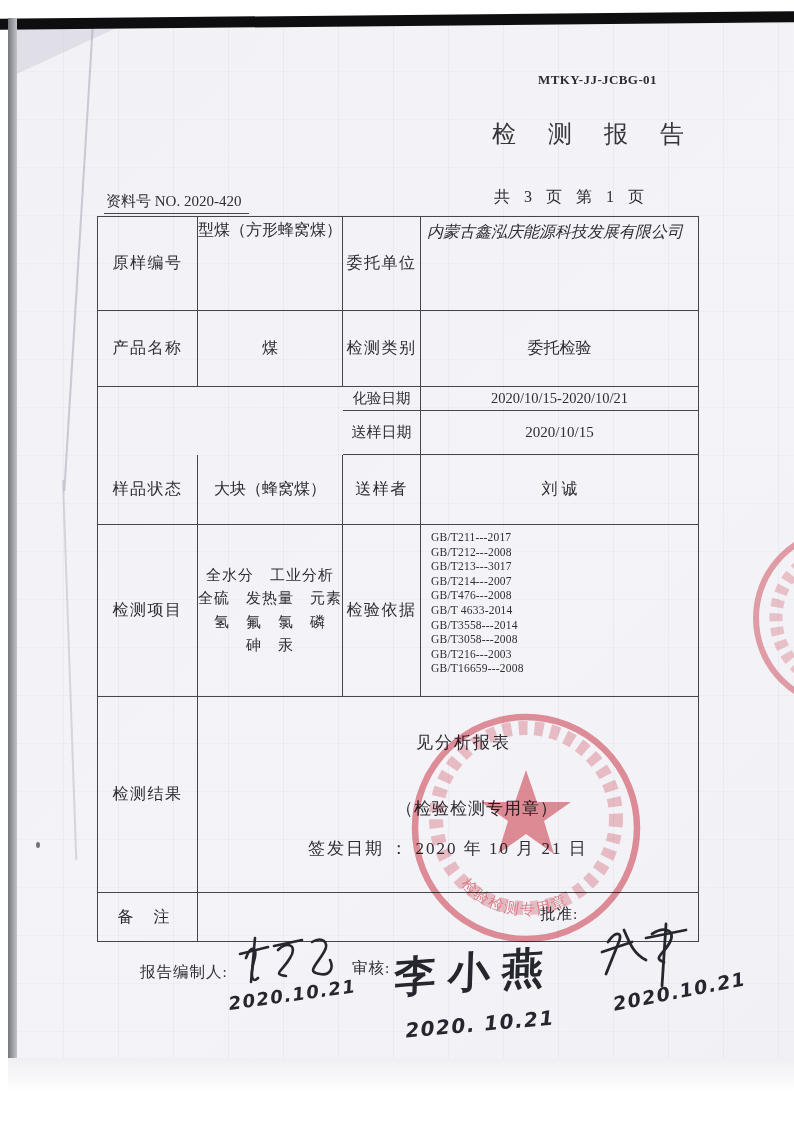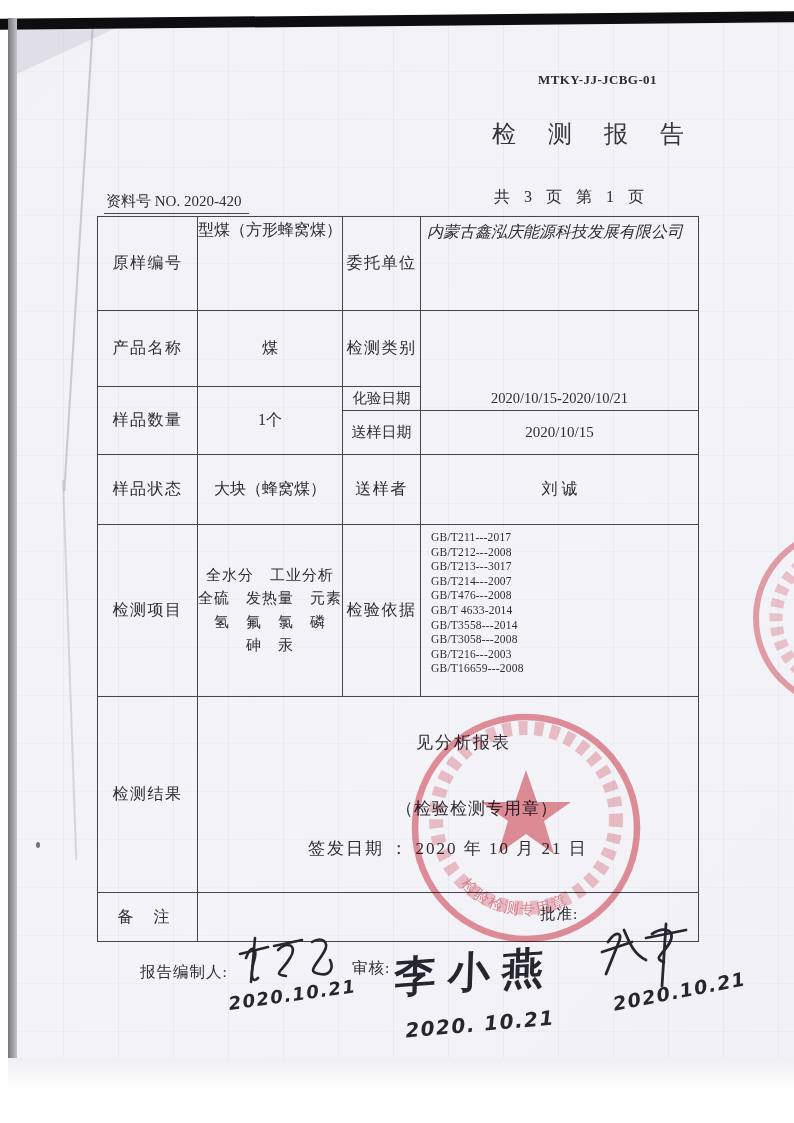--- a/index.html
+++ b/index.html
@@ -96,23 +96,22 @@
 
   <div class="doc-table">
     <div class="cell lbl" style="grid-area:l1">原样编号</div>
     <div class="cell topcenter" style="grid-area:v1">型煤（方形蜂窝煤）</div>
     <div class="cell lbl" style="grid-area:l2">委托单位</div>
     <div class="cell nr topleft" style="grid-area:v2">内蒙古鑫泓庆能源科技发展有限公司</div>
 
     <div class="cell lbl" style="grid-area:l3">产品名称</div>
     <div class="cell" style="grid-area:v3">煤</div>
     <div class="cell lbl" style="grid-area:l4">检测类别</div>
-
-    <div class="cell lbl" style="grid-area:l5">样品数量</div>
-    <div class="cell" style="grid-area:v5">1个</div>
+    <div class="cell nr" style="grid-area:v4">委托检验</div>
+
     <div class="cell" style="grid-area:l6;font-size:14.5px">化验日期</div>
     <div class="cell nr smalldate" style="grid-area:v6">2020/10/15-2020/10/21</div>
     <div class="cell" style="grid-area:l7;font-size:15px">送样日期</div>
     <div class="cell nr" style="grid-area:v7;font-size:15px">2020/10/15</div>
 
     <div class="cell lbl" style="grid-area:l8">样品状态</div>
     <div class="cell" style="grid-area:v8">大块（蜂窝煤）</div>
     <div class="cell lbl" style="grid-area:l9">送样者</div>
     <div class="cell nr" style="grid-area:v9">刘 诚</div>
 

